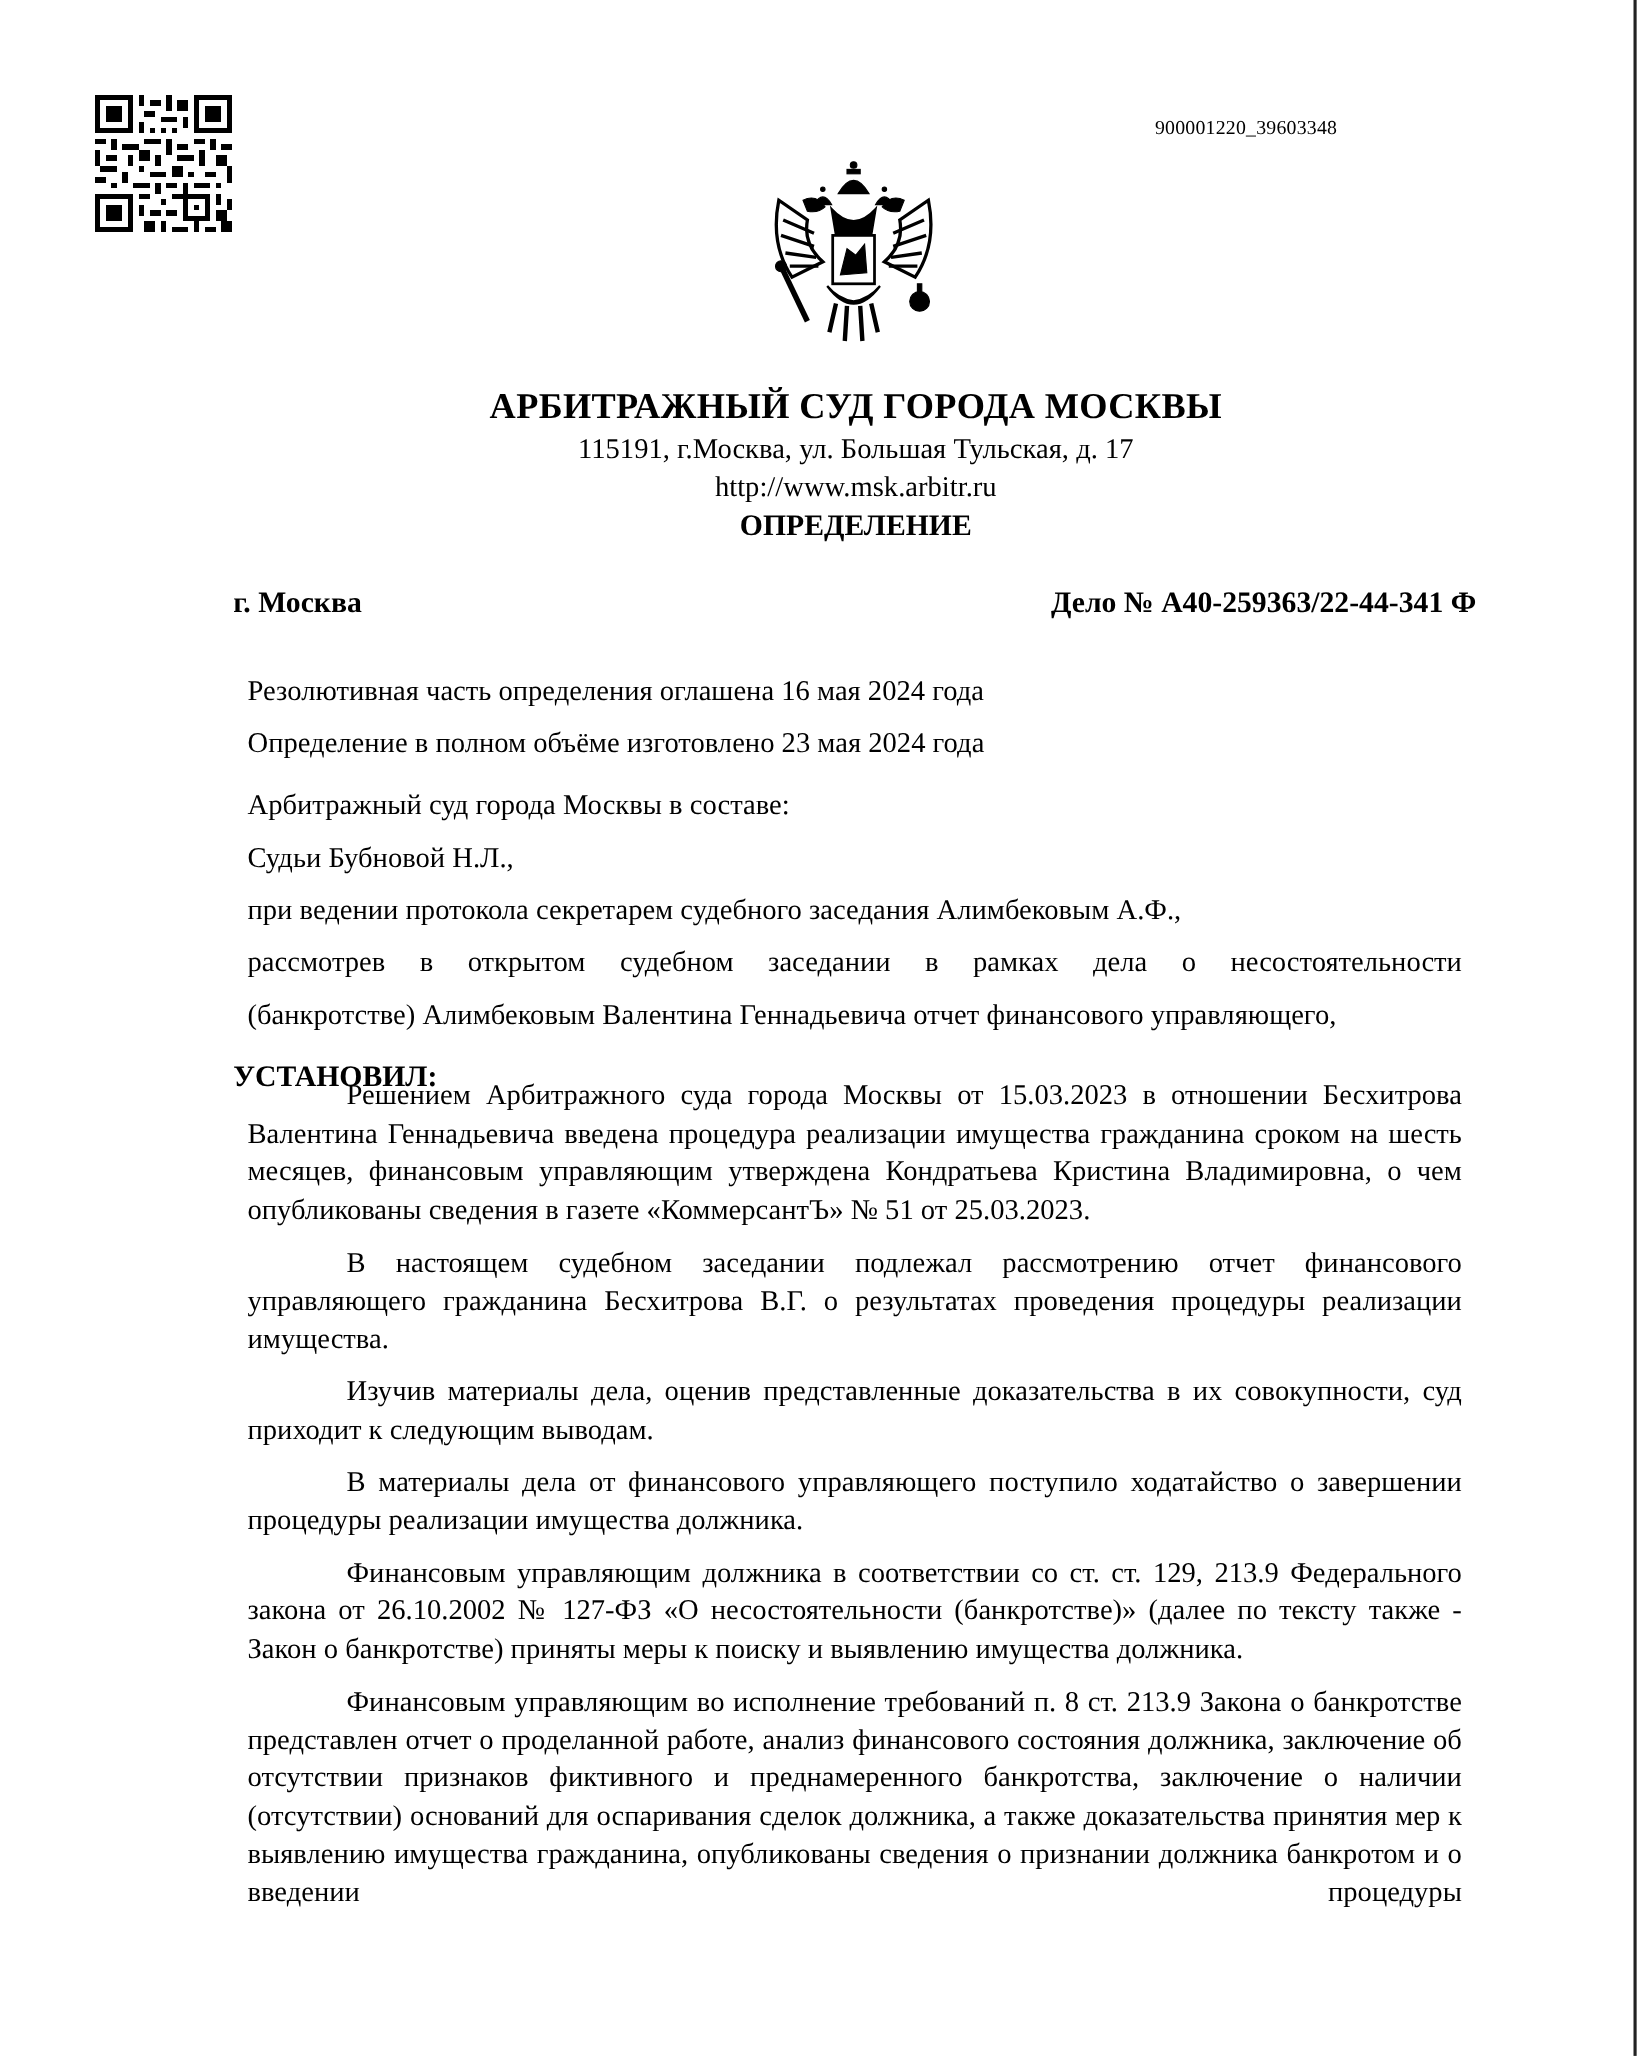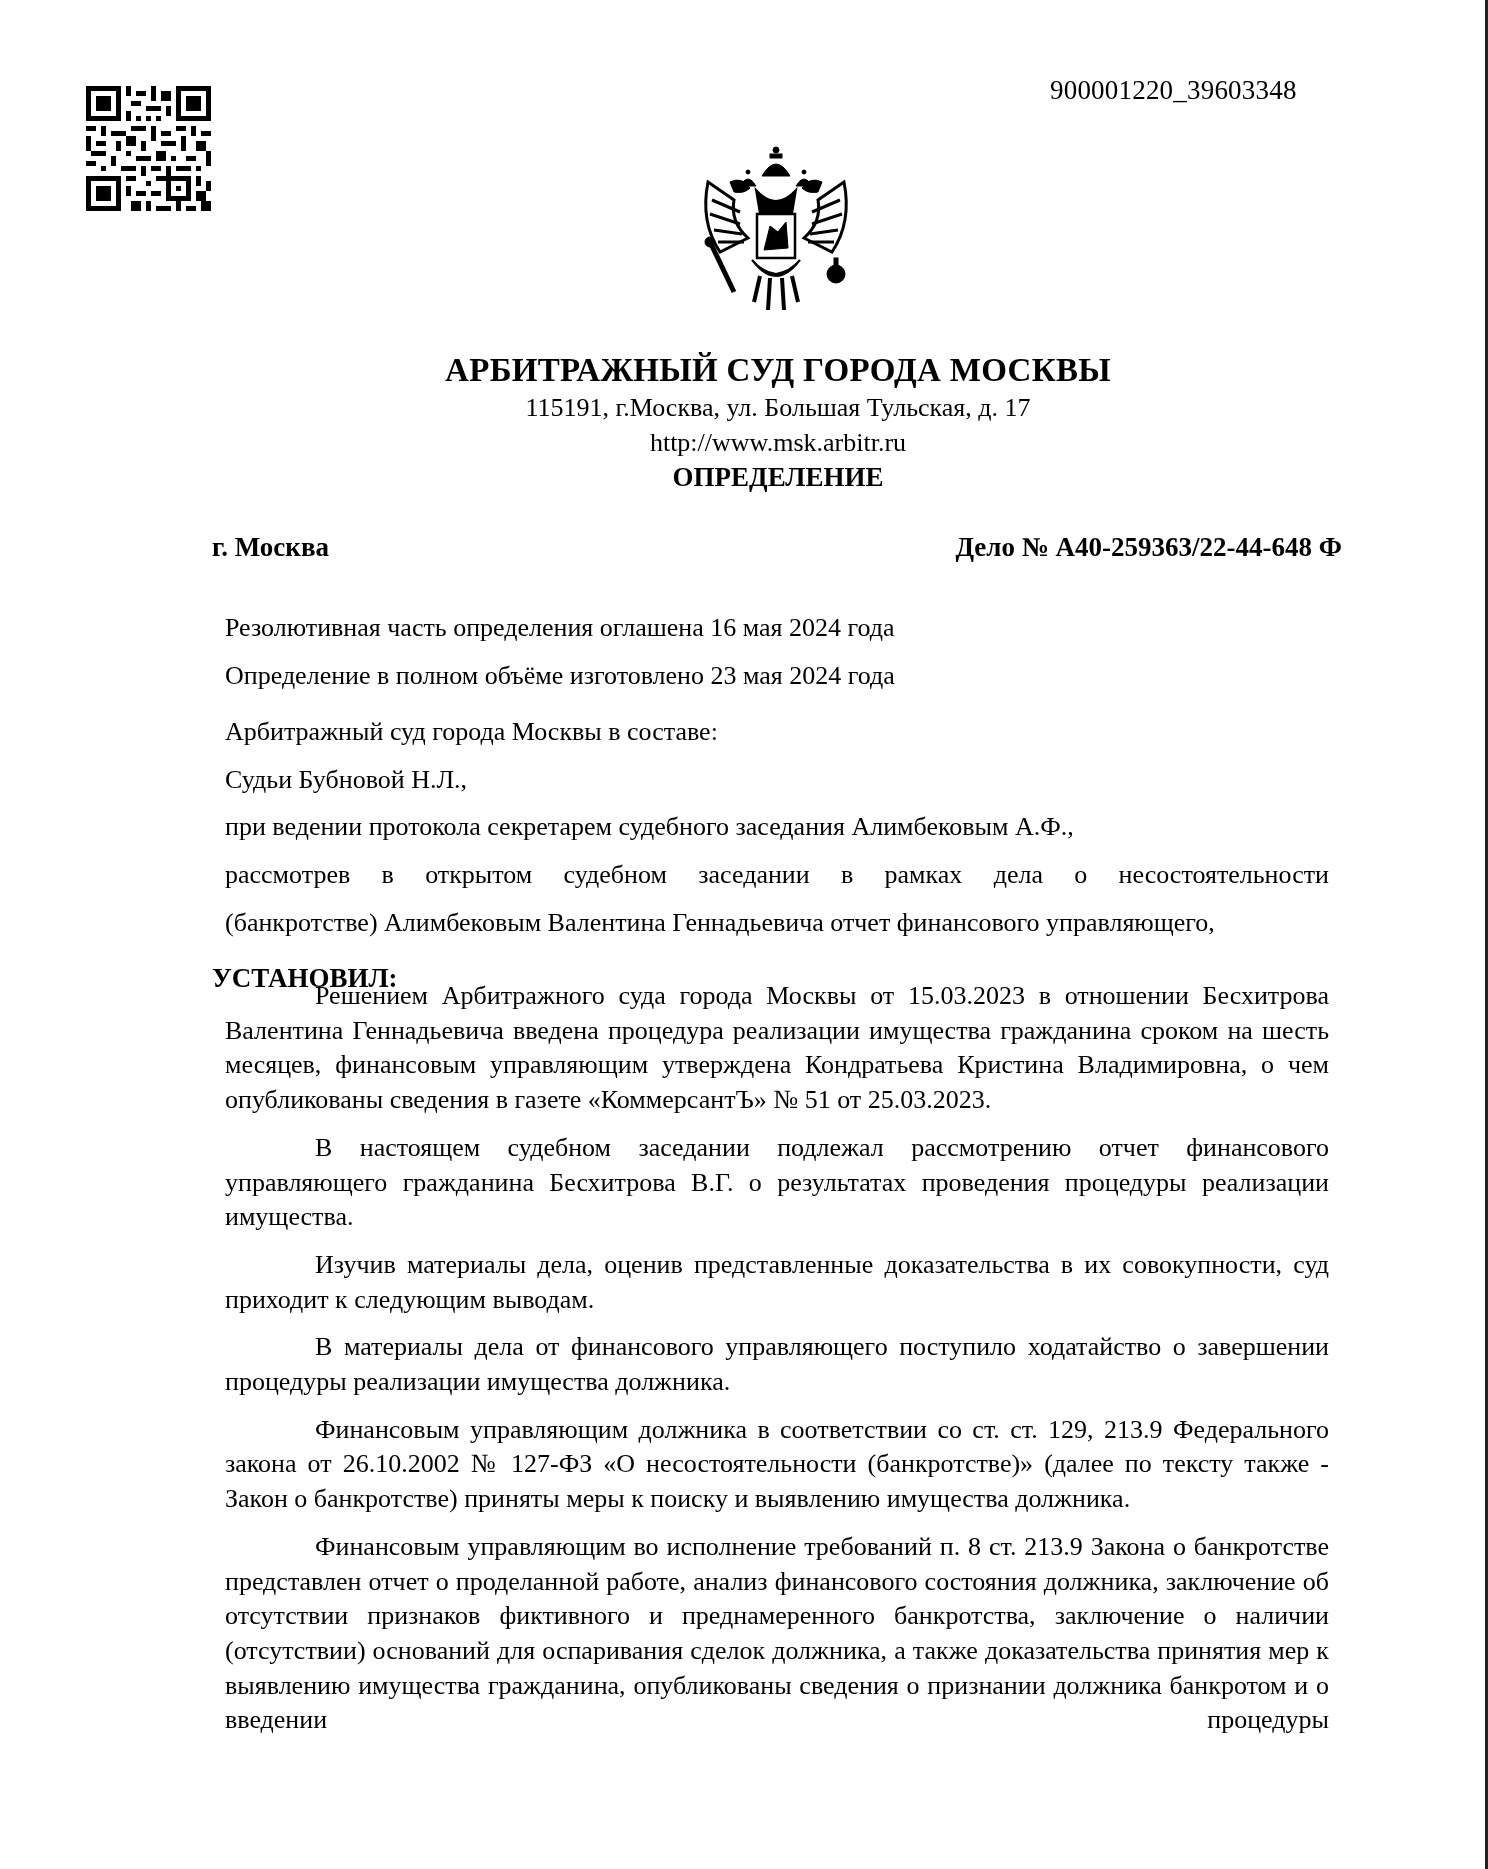--- a/index.html
+++ b/index.html
@@ -2,21 +2,21 @@
 <html><head>
 <meta charset="utf-8">
 <style>
   html, body { margin: 0; padding: 0; background: #ffffff; }
   body {
     width: 1488px; height: 1869px; position: relative; overflow: hidden;
     font-family: "Liberation Serif", "DejaVu Serif", serif; color: #000;
   }
   .right-edge { position: absolute; top: 0; right: 0; width: 3px; height: 1869px; background: #222; }
   .qr { position: absolute; left: 86px; top: 86px; width: 125px; height: 125px; }
-  .docid { position: absolute; left: 1050px; top: 76px; font-size: 27px; line-height: 28px; letter-spacing: 0.2px; }
+  .docid { position: absolute; left: 1050px; top: 102px; font-size: 18px; line-height: 28px; letter-spacing: 0.2px; }
   .emblem { position: absolute; left: 690px; top: 142px; width: 172px; height: 180px; }
   .header { position: absolute; left: 0; width: 1556px; text-align: center; top: 350px; }
   .court-name { font-weight: bold; font-size: 33px; line-height: 40px; letter-spacing: 0.3px; }
   .hline { font-size: 26px; line-height: 35px; }
   .decision-title { font-weight: bold; font-size: 27px; line-height: 35px; }
   .cityline { position: absolute; left: 212px; top: 530px; width: 1130px; font-weight: bold; font-size: 27px; line-height: 34px; }
   .cityline .city { position: absolute; left: 0; top: 0; }
   .cityline .case { position: absolute; right: 0; top: 0; }
   .body-text { position: absolute; left: 212px; width: 1130px; font-size: 26px; line-height: 34.7px; }
   .body-text p { margin: 13px; }
@@ -148,21 +148,21 @@
 
 <div class="header">
   <div class="court-name">АРБИТРАЖНЫЙ СУД ГОРОДА МОСКВЫ</div>
   <div class="hline">115191, г.Москва, ул. Большая Тульская, д. 17</div>
   <div class="hline">http://www.msk.arbitr.ru</div>
   <div class="decision-title">ОПРЕДЕЛЕНИЕ</div>
 </div>
 
 <div class="cityline">
   <span class="city">г. Москва</span>
-  <span class="case">Дело № А40-259363/22-44-648 Ф</span>
+  <span class="case">Дело № А40-259363/22-44-341 Ф</span>
 </div>
 
 <div class="body-text dates">
   <p>Резолютивная часть определения оглашена 16 мая 2024 года</p>
   <p>Определение в полном объёме изготовлено 23 мая 2024 года</p>
 </div>
 
 <div class="body-text comp">
   <p>Арбитражный суд города Москвы в составе:</p>
   <p>Судьи Бубновой Н.Л.,</p>

